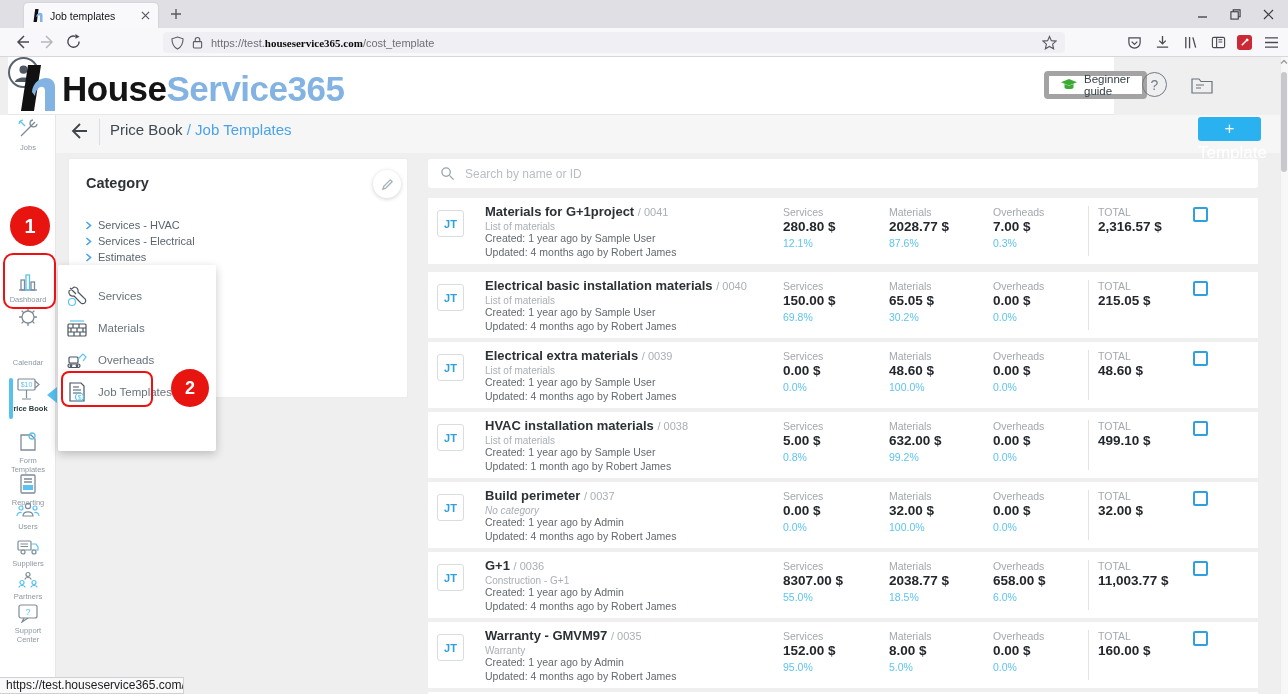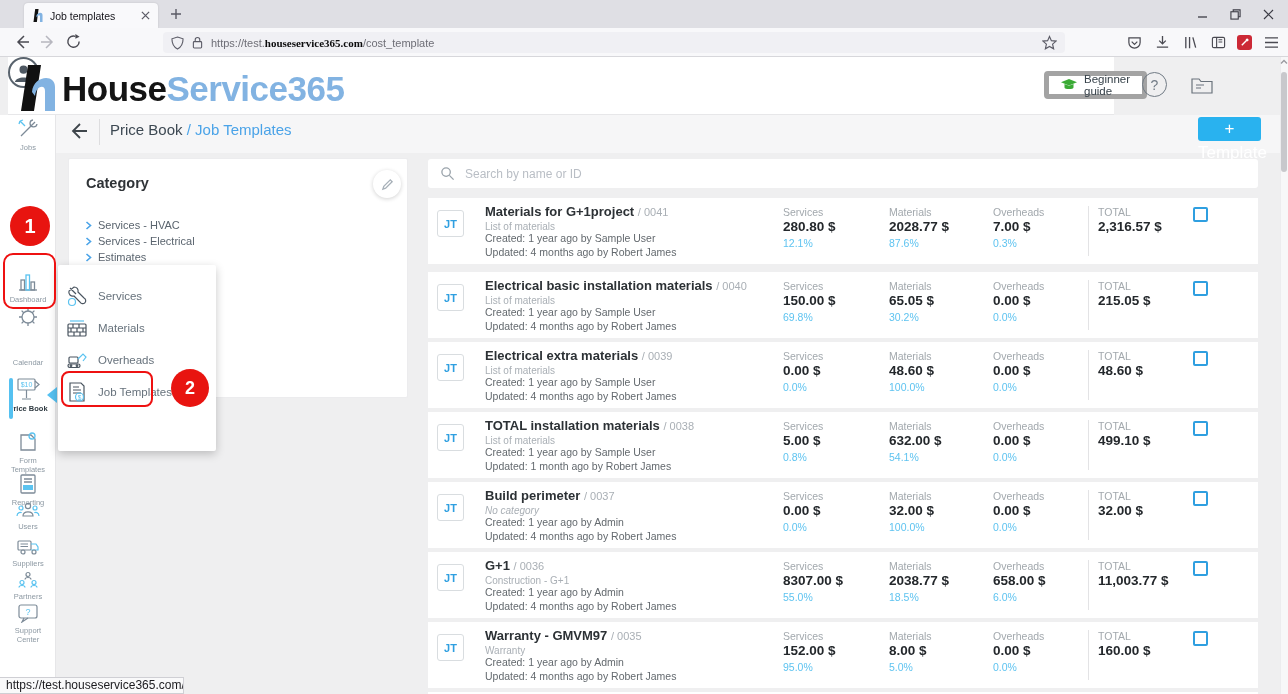--- a/index.html
+++ b/index.html
@@ -566,34 +566,34 @@
       <div class="col c-total">
         <div class="cl">TOTAL</div>
         <div class="cv">48.60 $</div>
       </div>
       <div class="checkbox"></div>
     </div>
 
     <div class="row">
       <div class="jt-badge">JT</div>
       <div class="row-text">
-        <div class="row-title"><span class="t">TOTAL installation materials</span> <span class="code">/ 0038</span></div>
+        <div class="row-title"><span class="t">HVAC installation materials</span> <span class="code">/ 0038</span></div>
         <div class="row-subtitle">List of materials</div>
         <div class="row-created">Created: 1 year ago by Sample User</div>
         <div class="row-updated">Updated: 1 month ago by Robert James</div>
       </div>
       <div class="col c-serv">
         <div class="cl">Services</div>
         <div class="cv">5.00 $</div>
         <div class="cp">0.8%</div>
       </div>
       <div class="col c-mat">
         <div class="cl">Materials</div>
         <div class="cv">632.00 $</div>
-        <div class="cp">54.1%</div>
+        <div class="cp">99.2%</div>
       </div>
       <div class="col c-over">
         <div class="cl">Overheads</div>
         <div class="cv">0.00 $</div>
         <div class="cp">0.0%</div>
       </div>
       <div class="vdiv"></div>
       <div class="col c-total">
         <div class="cl">TOTAL</div>
         <div class="cv">499.10 $</div>

